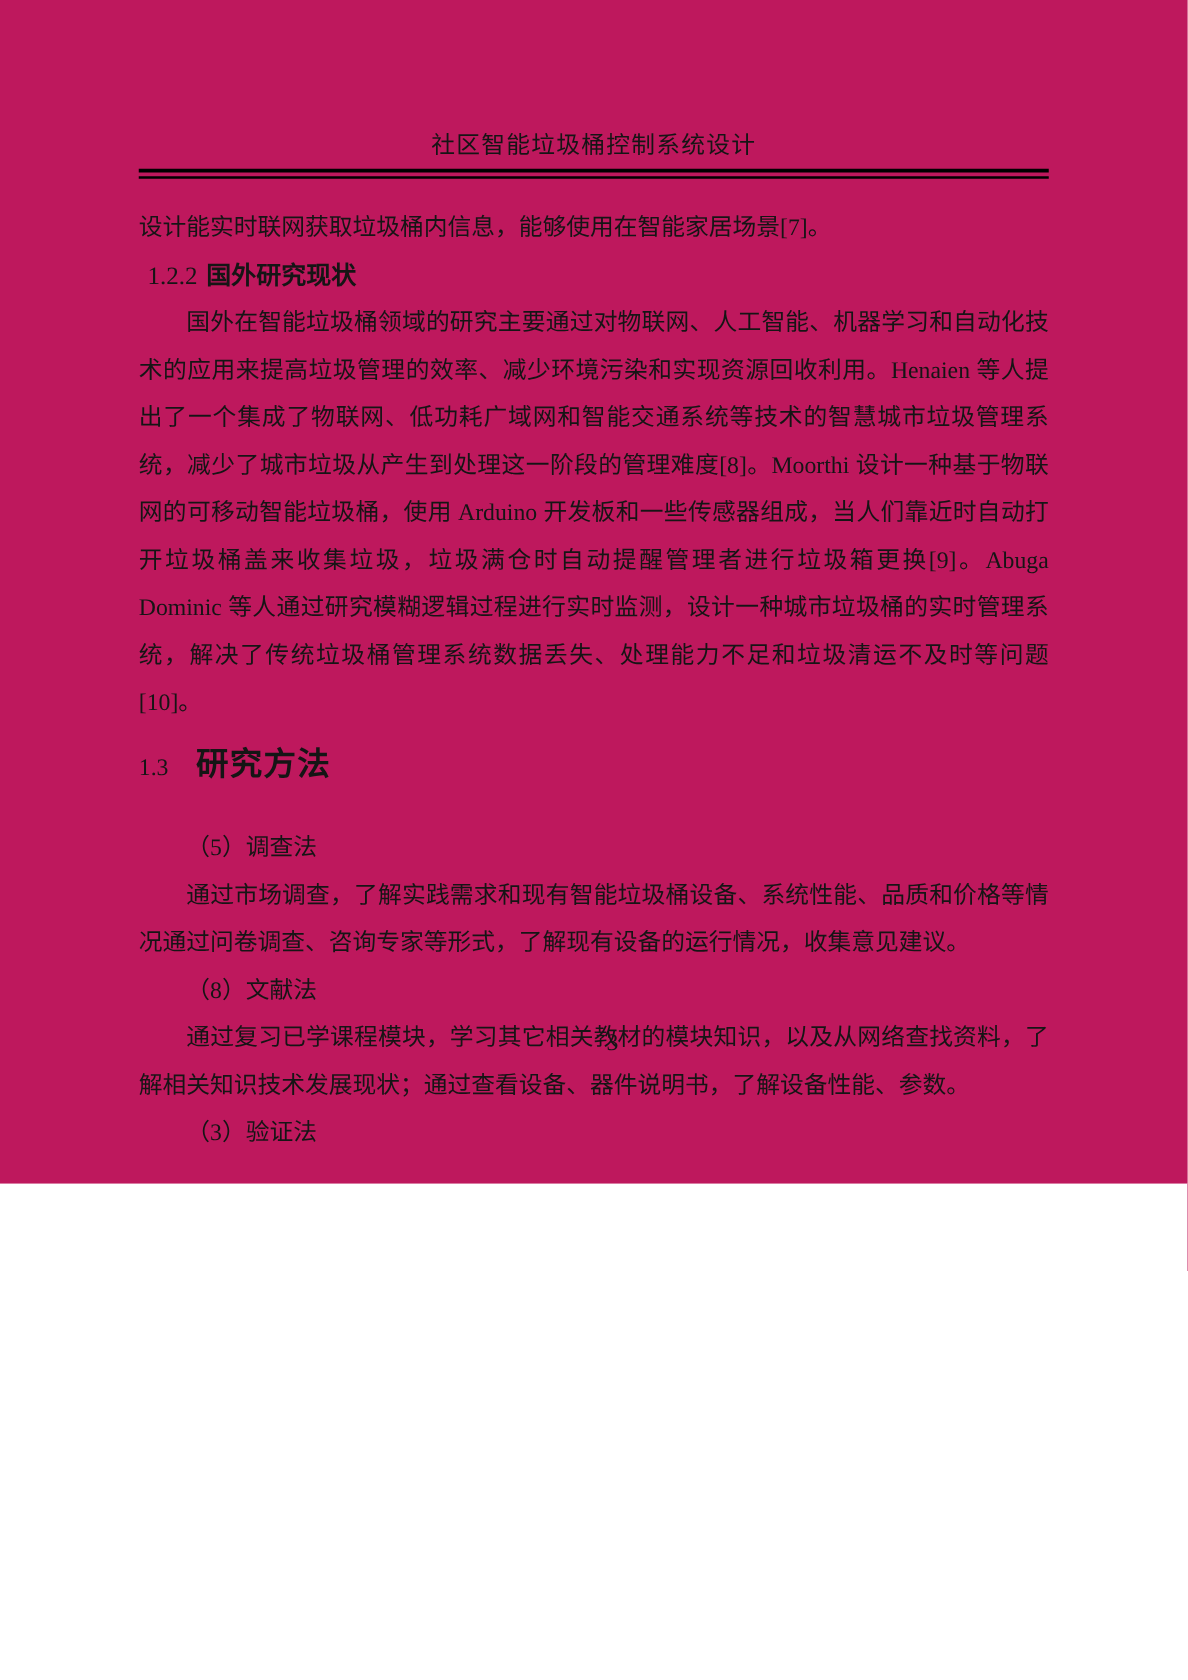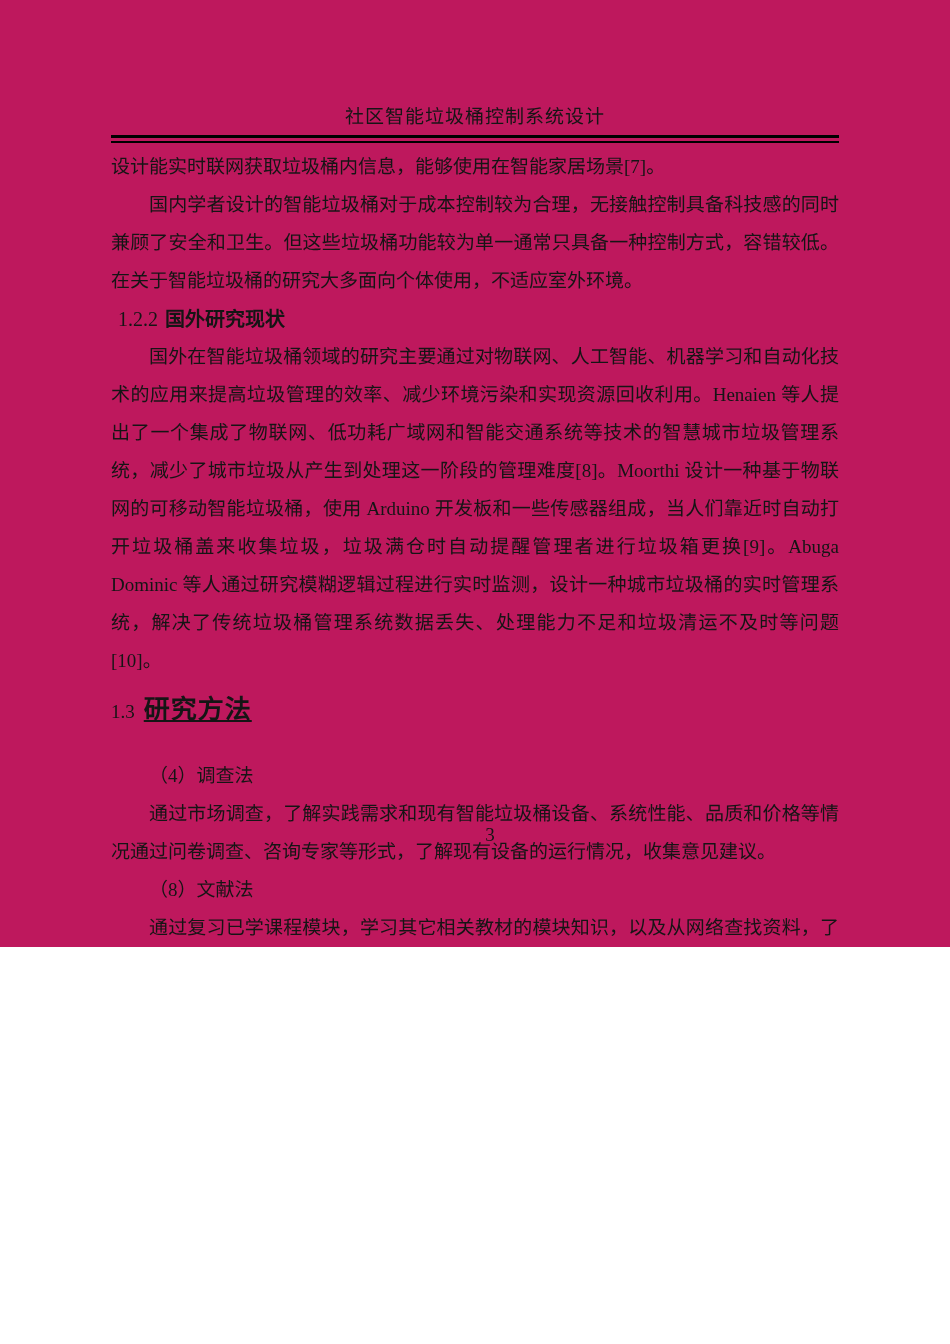--- a/index.html
+++ b/index.html
@@ -28,21 +28,21 @@
     white-space: nowrap;
   }
   .header-rule {
     margin-top: 4px;
     height: 3px;
     border-top: 3px solid #000000;
     border-bottom: 2px solid #000000;
   }
   .bodytext {
     position: absolute;
-    top: 148px;
+    top: 164px;
     left: 111px;
     width: 728px;
     font-size: 19px;
     line-height: 38px;
     text-align: justify;
   }
   .bodytext p {
     margin: 0;
     text-indent: 2em;
   }
@@ -75,23 +75,22 @@
   }
   h2.section .hnum {
     font-family: "Liberation Serif", "DejaVu Serif", serif;
     font-weight: normal;
     font-size: 19px;
   }
   h2.section .htext {
     font-family: "Liberation Sans", "DejaVu Sans", sans-serif;
     font-weight: bold;
     font-size: 26px;
-    margin-left: 9px;
+    margin-left: 22px;
     letter-spacing: 1px;
-    text-decoration: underline;
   }
   .page-number {
     position: absolute;
     bottom: 100px;
     left: 0;
     width: 100%;
     text-align: center;
     font-size: 19px;
     line-height: 24px;
   }
@@ -103,40 +102,40 @@
 
   <div class="header">
     <div class="header-title">社区智能垃圾桶控制系统设计</div>
     <div class="header-rule"></div>
   </div>
 
   <div class="bodytext">
 
     <p class="flush">设计能实时联网获取垃圾桶内信息，能够使用在智能家居场景[7]。</p>
 
-    <p>国内学者设计的智能垃圾桶对于成本控制较为合理，无接触控制具备科技感的同时兼顾了安全和卫生。但这些垃圾桶功能较为单一通常只具备一种控制方式，容错较低。在关于智能垃圾桶的研究大多面向个体使用，不适应室外环境。</p>
 
     <h3 class="subsection">
       <span class="hnum">1.2.2</span><span class="htext">国外研究现状</span>
     </h3>
 
     <p>国外在智能垃圾桶领域的研究主要通过对物联网、人工智能、机器学习和自动化技术的应用来提高垃圾管理的效率、减少环境污染和实现资源回收利用。Henaien 等人提出了一个集成了物联网、低功耗广域网和智能交通系统等技术的智慧城市垃圾管理系统，减少了城市垃圾从产生到处理这一阶段的管理难度[8]。Moorthi 设计一种基于物联网的可移动智能垃圾桶，使用 Arduino 开发板和一些传感器组成，当人们靠近时自动打开垃圾桶盖来收集垃圾，垃圾满仓时自动提醒管理者进行垃圾箱更换[9]。Abuga Dominic 等人通过研究模糊逻辑过程进行实时监测，设计一种城市垃圾桶的实时管理系统，解决了传统垃圾桶管理系统数据丢失、处理能力不足和垃圾清运不及时等问题[10]。</p>
 
 
     <h2 class="section">
       <span class="hnum">1.3</span><span class="htext">研究方法</span>
     </h2>
 
-    <p>（4）调查法</p>
+    <p>（5）调查法</p>
 
     <p>通过市场调查，了解实践需求和现有智能垃圾桶设备、系统性能、品质和价格等情况通过问卷调查、咨询专家等形式，了解现有设备的运行情况，收集意见建议。</p>
 
     <p>（8）文献法</p>
 
     <p>通过复习已学课程模块，学习其它相关教材的模块知识，以及从网络查找资料，了解相关知识技术发展现状；通过查看设备、器件说明书，了解设备性能、参数。</p>
 
+    <p>（3）验证法</p>
 
 
   </div>
 
   <div class="page-number">3</div>
 
 </div>
 
 </body></html>

